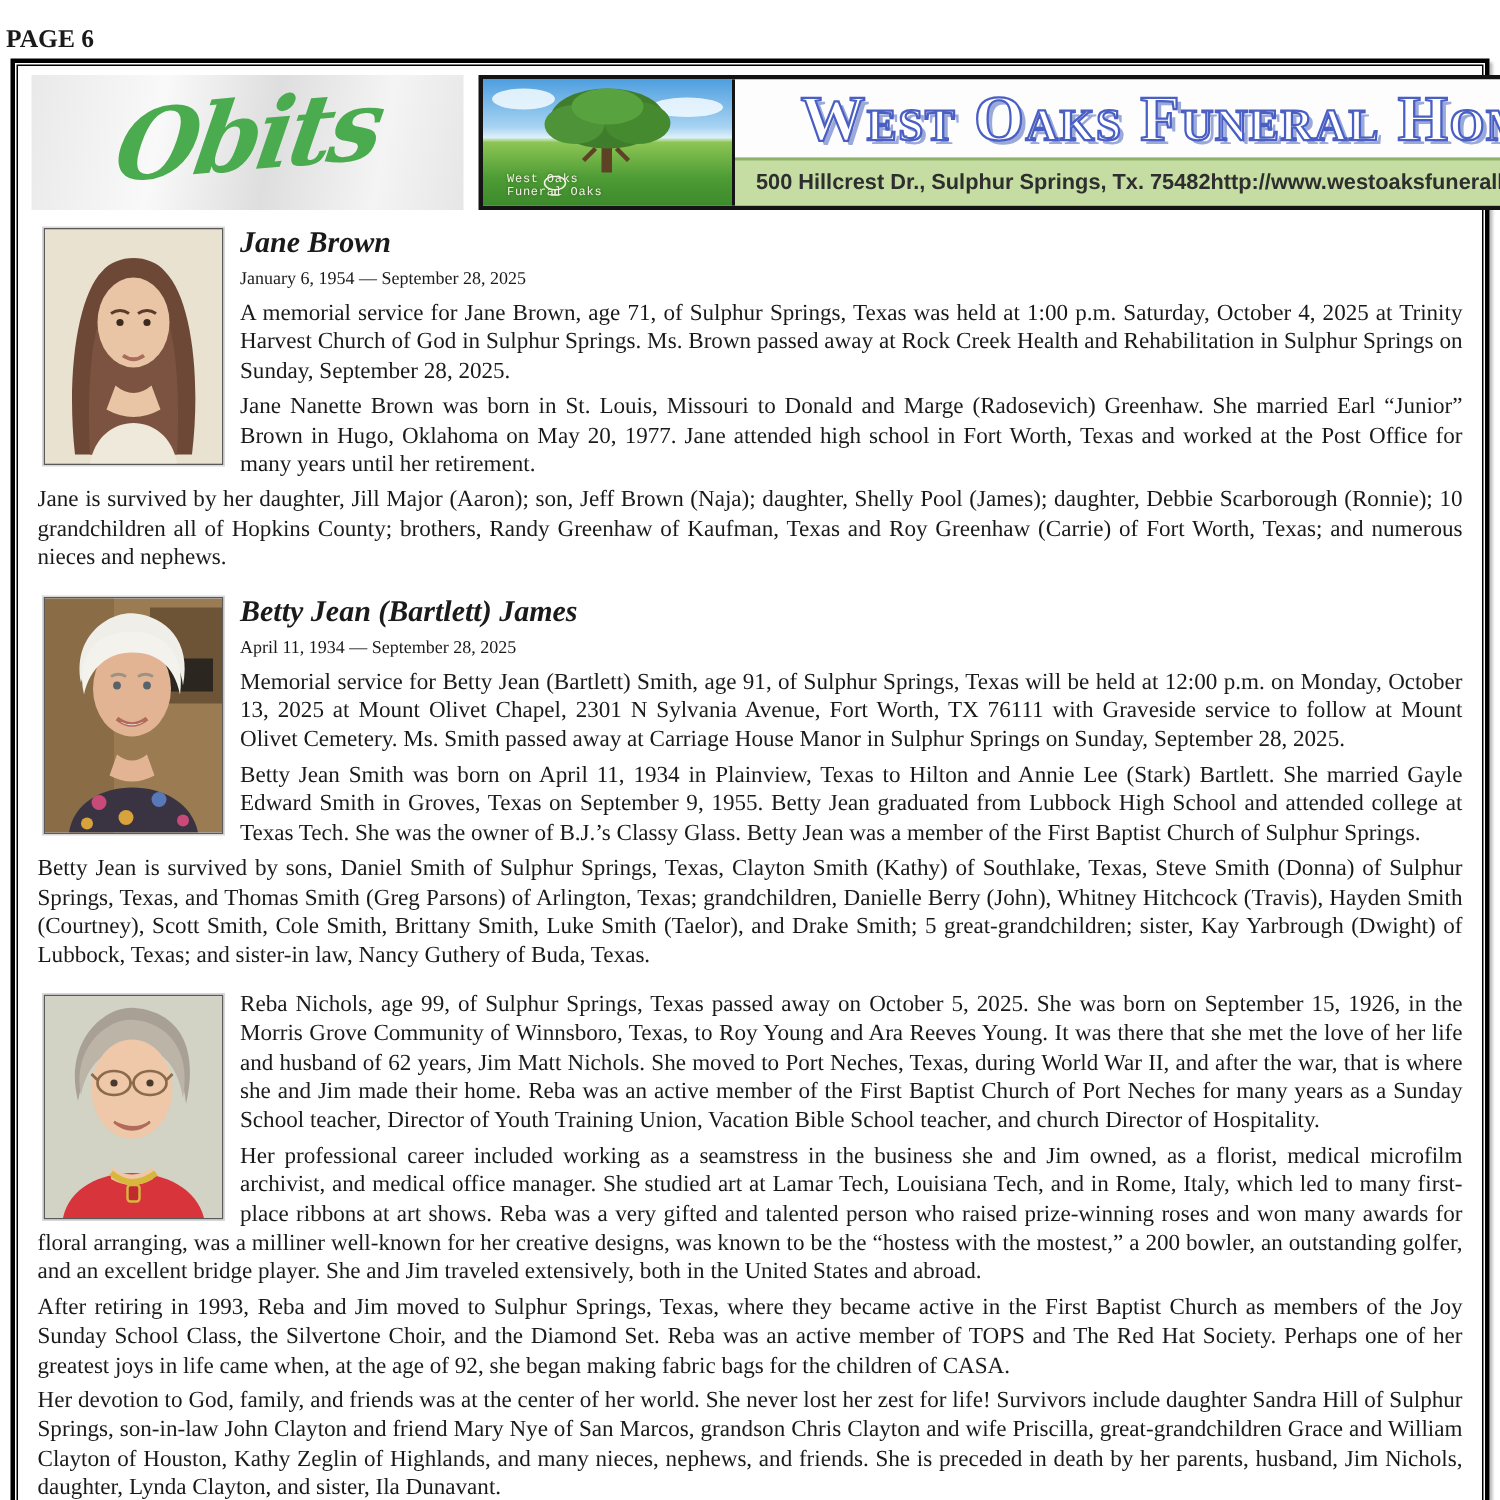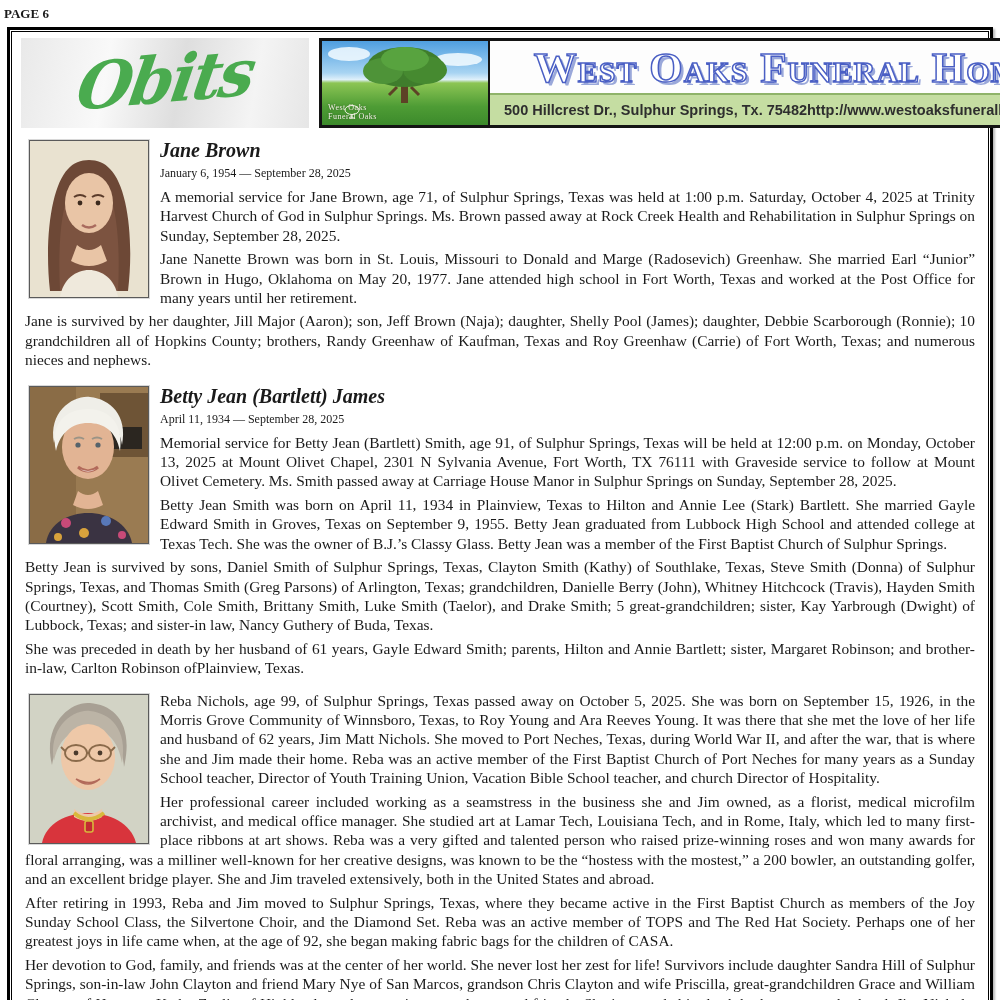--- a/index.html
+++ b/index.html
@@ -7,22 +7,22 @@
   body {
     width:1000px; height:1000px;
     background:#ffffff;
     font-family:"Liberation Serif", serif;
     color:#1a1a1a;
     overflow:hidden;
   }
   
   .page-header {
     display:flex; justify-content:space-between; align-items:baseline;
-    padding:4px 8px 0 4px;
-    font-weight:bold; font-size:13px; line-height:20px;
+    padding:16px 8px 0 4px;
+    font-weight:bold; font-size:17px; line-height:20px;
   }
   
   .main-box {
     margin:3px 7px 0 7px;
     border:3px solid #000;
     box-shadow:2px 2px 2px #b9b9b9;
     background:#fff;
   }
   .main-inner {
     border:1px solid #000;
@@ -49,24 +49,24 @@
   .fh-banner { flex:1; margin-left:10px; border:3px solid #141414; display:flex; background:#fff; }
   .fh-tree {
     flex:0 0 168px; position:relative;
     background:linear-gradient(to bottom,#4f9fe0 0%,#a8d4f2 38%,#dff0fa 46%,#8cc554 50%,#4e9c35 78%,#3c8a2b 100%);
     border-right:2px solid #141414;
     overflow:hidden;
   }
   .fh-tree svg { position:absolute; left:50%; top:2px; transform:translateX(-50%); }
   .cloud { position:absolute; background:#f4fbff; border-radius:50%; opacity:.85; }
   .fh-small-logo {
-    position:absolute; left:6px; bottom:4px;
+    position:absolute; left:16px; bottom:4px;
     display:flex; align-items:center; gap:3px;
     color:#f4f2e6; font-size:8px; line-height:9px;
-    font-family:Liberation Serif, serif; letter-spacing:.5px;
+    font-family:Liberation Mono, monospace; letter-spacing:.5px;
     text-shadow:0 0 2px #2f5a20;
   }
   .fh-right { flex:1; display:flex; flex-direction:column; min-width:0; }
   .fh-nameplate { flex:1; background:#fdfdfd; display:flex; align-items:center; justify-content:center; overflow:hidden; }
   .fh-name {
     font-family:"Liberation Serif", serif;
     font-variant:small-caps; font-weight:bold;
     font-size:43px; line-height:1; white-space:nowrap;
     color:#fff;
     -webkit-text-stroke:1.5px #4a5fc4;
@@ -193,21 +193,20 @@
         <circle cx="92" cy="148" r="4" fill="#c84a78"></circle>
         <circle cx="28" cy="150" r="4" fill="#d8a23c"></circle>
         <path d="M48 104 q10 8 20 0 l5 14 q-15 8 -30 0 Z" fill="#e2b494"></path>
       </svg>
     </span>
     <h2 class="obit-name">Betty Jean (Bartlett) James</h2>
     <div class="obit-dates">April 11, 1934 — September 28, 2025</div>
     <p>Memorial service for Betty Jean (Bartlett) Smith, age 91, of Sulphur Springs, Texas will be held at 12:00 p.m. on Monday, October 13, 2025 at Mount Olivet Chapel, 2301 N Sylvania Avenue, Fort Worth, TX 76111 with Graveside service to follow at Mount Olivet Cemetery. Ms. Smith passed away at Carriage House Manor in Sulphur Springs on Sunday, September 28, 2025.</p>
     <p>Betty Jean Smith was born on April 11, 1934 in Plainview, Texas to Hilton and Annie Lee (Stark) Bartlett. She married Gayle Edward Smith in Groves, Texas on September 9, 1955. Betty Jean graduated from Lubbock High School and attended college at Texas Tech. She was the owner of B.J.’s Classy Glass. Betty Jean was a member of the First Baptist Church of Sulphur Springs.</p>
     <p>Betty Jean is survived by sons, Daniel Smith of Sulphur Springs, Texas, Clayton Smith (Kathy) of Southlake, Texas, Steve Smith (Donna) of Sulphur Springs, Texas, and Thomas Smith (Greg Parsons) of Arlington, Texas; grandchildren, Danielle Berry (John), Whitney Hitchcock (Travis), Hayden Smith (Courtney), Scott Smith, Cole Smith, Brittany Smith, Luke Smith (Taelor), and Drake Smith; 5 great-grandchildren; sister, Kay Yarbrough (Dwight) of Lubbock, Texas; and sister-in law, Nancy Guthery of Buda, Texas.</p>
-    <p>She was preceded in death by her husband of 61 years, Gayle Edward Smith; parents, Hilton and Annie Bartlett; sister, Margaret Robinson; and brother-in-law, Carlton Robinson ofPlainview, Texas.</p>
   </div>
 
   <div class="obit">
     <span class="photo-frame">
       <svg width="118" height="148" viewBox="0 0 118 148">
         <rect width="118" height="148" fill="#ccd4cb"></rect>
         <rect x="0" y="0" width="118" height="148" fill="#d9d2bf" opacity="0.45"></rect>
         <path d="M22 70 C12 30 40 6 60 8 C84 10 104 28 94 72 C92 46 80 32 58 32 C38 32 26 48 22 70 Z" fill="#a8a094"></path>
         <path d="M24 66 C18 34 42 14 60 16 C80 18 98 34 92 68 C88 44 76 34 58 34 C40 34 28 46 24 66 Z" fill="#bcb4a6"></path>
         <ellipse cx="58" cy="62" rx="27" ry="33" fill="#eec8a8"></ellipse>

